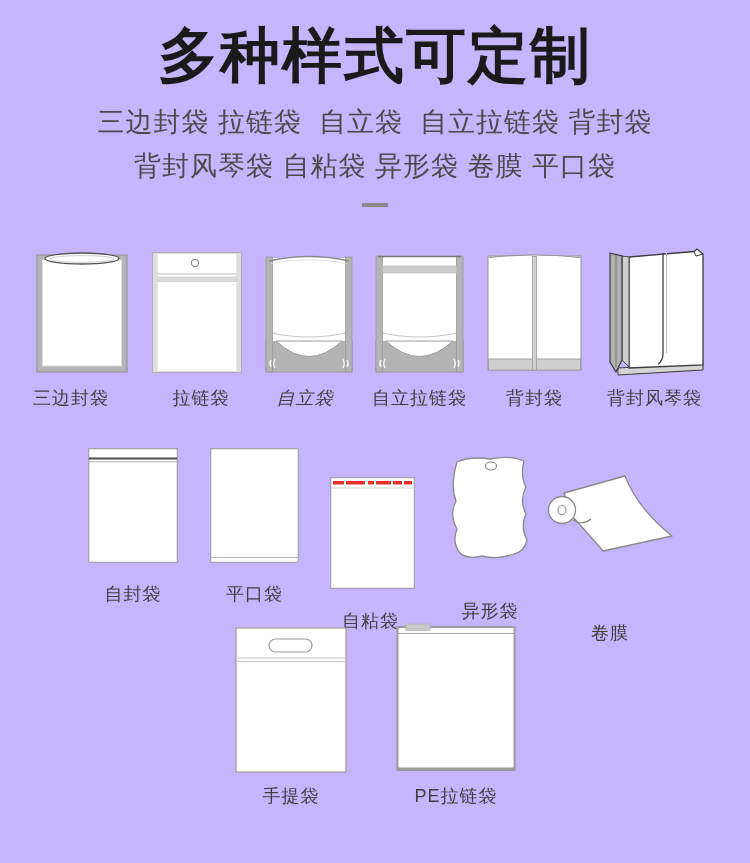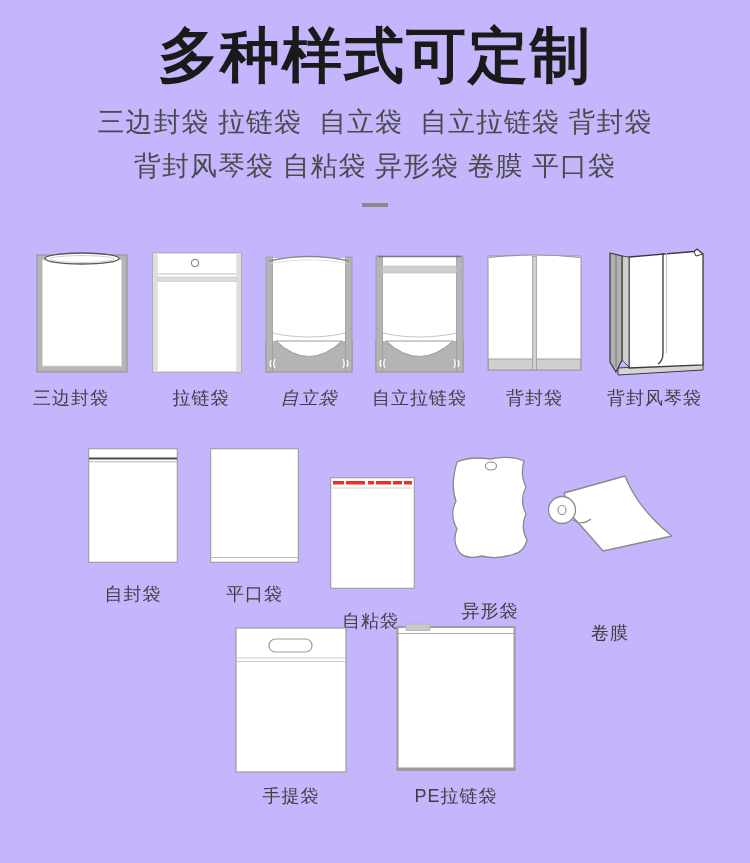--- a/index.html
+++ b/index.html
@@ -50,21 +50,21 @@
       <rect x="0.8" y="0.8" width="88.4" height="119.4" fill="#ffffff" stroke="#a8a8a8" stroke-width="1.2"></rect>
       <rect x="1.2" y="1.2" width="4.5" height="118.6" fill="#dedede"></rect>
       <rect x="84.3" y="1.2" width="4.5" height="118.6" fill="#dedede"></rect>
       <circle cx="43" cy="11" r="3.6" fill="#ffffff" stroke="#8a8a8a" stroke-width="1.2"></circle>
       <line x1="5.5" y1="22" x2="84.5" y2="22" stroke="#bdbdbd" stroke-width="1"></line>
       <rect x="5.5" y="25" width="79" height="4.5" fill="#dcdcdc" stroke="#c2c2c2" stroke-width="0.6"></rect>
     </svg>
     <div class="bag-label" style="top:134px;">拉链袋</div>
   </div>
 
-  <div class="figure" style="left:265px;top:251px;width:88px;font-style:italic;">
+  <div class="figure" style="left:265px;top:251px;width:80px;font-style:italic;">
     <svg width="88" height="122" viewBox="0 0 88 122">
       <rect x="3" y="7" width="82" height="113" fill="#ffffff"></rect>
       <rect x="1" y="90" width="86" height="31" fill="#b4b4b4"></rect>
       <path d="M11,90 Q44,121 77,90 Z" fill="#ffffff" stroke="#9a9a9a" stroke-width="1"></path>
       <path d="M1,90 L1,121 L87,121 L87,90" fill="none" stroke="#9a9a9a" stroke-width="1.2"></path>
       <path d="M7,82 Q44,90 81,82" fill="none" stroke="#c6c6c6" stroke-width="1.2"></path>
       <rect x="1" y="6" width="6.5" height="115" fill="#b4b4b4" stroke="#9a9a9a" stroke-width="0.8"></rect>
       <rect x="80.5" y="6" width="6.5" height="115" fill="#b4b4b4" stroke="#9a9a9a" stroke-width="0.8"></rect>
       <path d="M4,10 Q44,1 84,10" fill="#ffffff" stroke="#8a8a8a" stroke-width="1.3"></path>
       <path d="M6,12.5 Q44,5 82,12.5" fill="none" stroke="#d8d8d8" stroke-width="0.8"></path>

